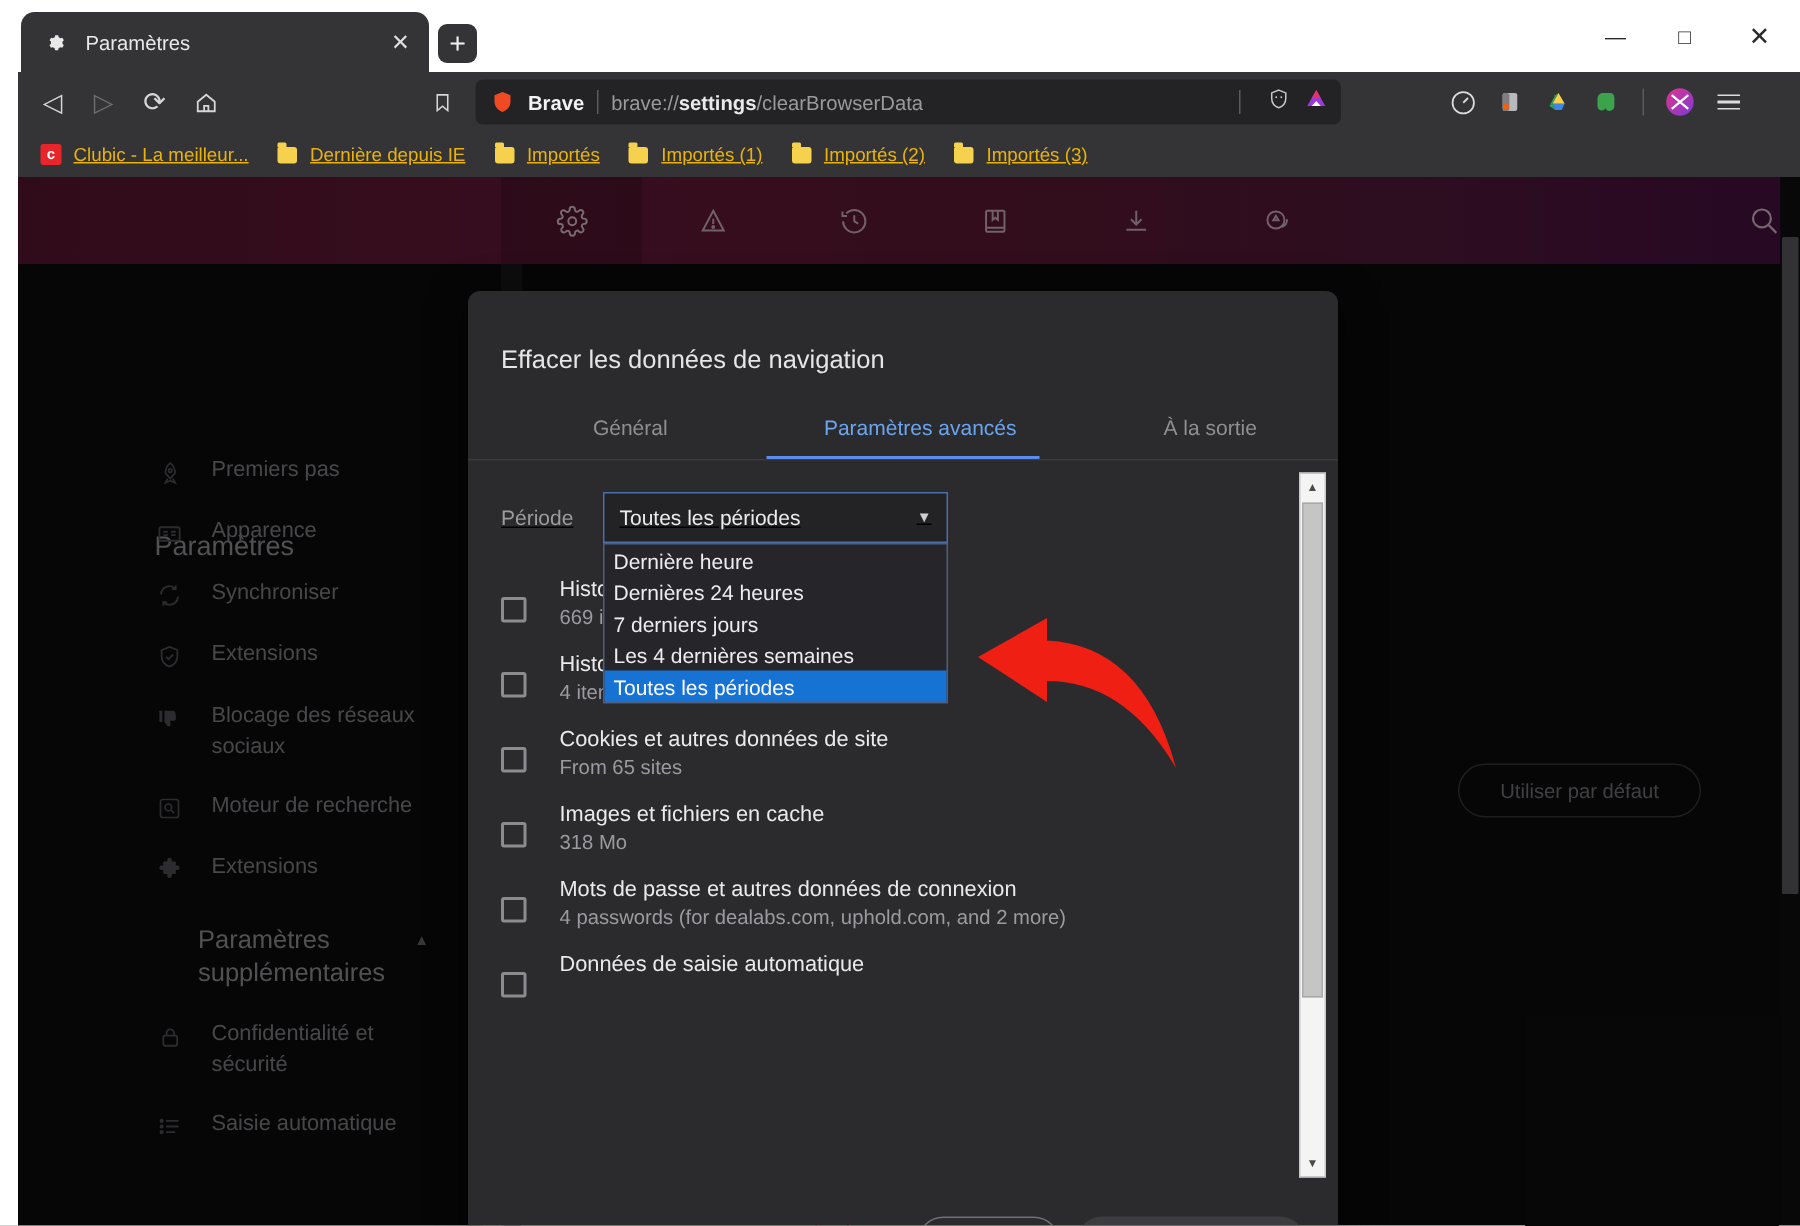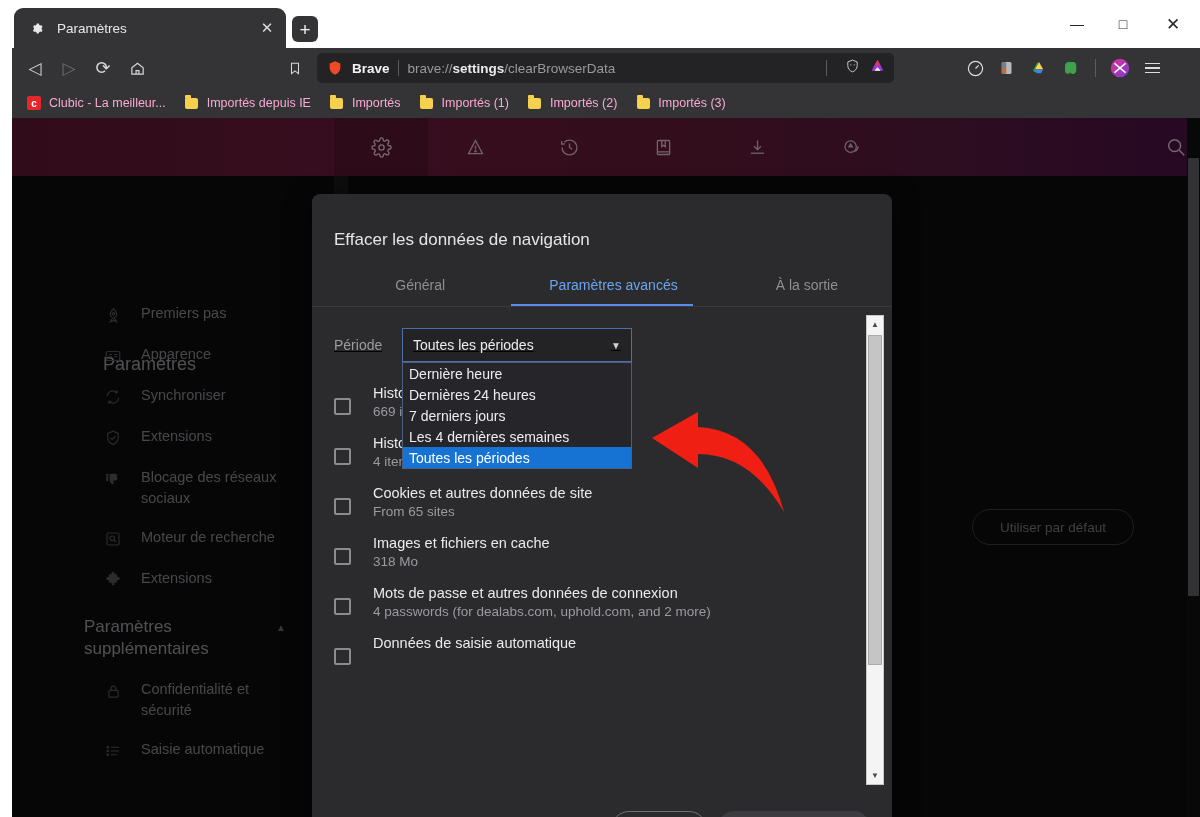--- a/index.html
+++ b/index.html
@@ -67,21 +67,21 @@
   .hamburger { width: 26px; height: 26px; display: flex; flex-direction: column;
       justify-content: center; align-items: center; gap: 3px; }
   .hamburger i { display: block; width: 15px; height: 1.6px; background: #dcdcde; }
 
   
   .bmbar {
     position: absolute; left: 12px; top: 88px; width: 1188px; height: 30px;
     background: #343437; display: flex; align-items: center; padding-left: 6px; gap: 2px;
   }
   .bm { display: flex; align-items: center; height: 24px; padding: 0 8px; border-radius: 4px; }
-  .bm-label { color: #f9a8d4; font-size: 12.5px; white-space: nowrap; }
+  .bm-label { color: #eab308; font-size: 12.5px; white-space: nowrap; text-decoration: underline; }
   .bm-ico { width: 16px; height: 16px; flex: 0 0 16px; margin-right: 7px;
      display:flex; align-items:center; justify-content:center; }
   .folder-ico { width: 13px; height: 11px; background: #f5d14e; border-radius: 1px 2px 2px 2px;
      position: relative; }
   .folder-ico:before { content:""; position:absolute; left:0; top:-2.5px; width:6px; height:3px;
      background:#f5d14e; border-radius: 1px 1px 0 0; }
   .clubic-ico { width: 14px; height: 14px; background: #e8252a; border-radius: 2px; color: #fff;
      font-size: 10px; font-weight: bold; display: flex; align-items: center; justify-content: center; }
 
   
@@ -104,21 +104,21 @@
         display: flex; align-items: center; justify-content: center; color: #e2c9d4; }
 
   .sidebar { position: absolute; left: 0; top: 58px; width: 310px; height: 641px; background: #0d0d0f; }
   .sb-title { position: absolute; left: 91px; top: 178px; }
   .sb-heading { color: #9c9ca0; font-size: 18px; }
   .sb-list { position: absolute; left: 0; top: 88px; width: 310px; }
   .sb-item { display: flex; align-items: flex-start; padding: 9px 10px 9px 90px; min-height: 32px; }
   .sb-ico { width: 22px; height: 22px; flex: 0 0 22px; margin-right: 17px; color: #55555a;
             display: flex; align-items: center; justify-content: center; margin-top: 1px; }
   .sb-label { color: #89898e; font-size: 14.5px; line-height: 21px; max-width: 160px; }
-  .sb-section { display: flex; align-items: flex-start; padding: 16px 10px 10px 72px; }
+  .sb-section { display: flex; align-items: flex-start; padding: 16px 10px 10px 120px; }
   .sb-section .sb-label { color: #9c9ca0; font-size: 17px; line-height: 22px; max-width: 170px; }
   .sb-caret { margin-left: auto; margin-right: 26px; color: #6a6a6f; font-size: 10px; margin-top: 6px; }
   .sb-scroll { position: absolute; left: 322px; top: 58px; width: 14px; height: 641px; background: #1a1a1c; }
   .sb-scroll-thumb { position: absolute; left: 2px; top: 638px; width: 11px; height: 140px;
      background: #5b5b5f; border-radius: 1px; }
 
   
   .main-bg { position: absolute; left: 360px; top: 58px; width: 815px; height: 641px; }
   .card { position: absolute; background: #131315; border-radius: 6px; }
   .card .chev { position: absolute; right: 16px; top: 50%; transform: translateY(-50%);
@@ -311,21 +311,21 @@
     <div class="bm">
       <span class="bm-ico">
         <span class="clubic-ico">c</span>
       </span>
       <span class="bm-label">Clubic - La meilleur...</span>
     </div>
     <div class="bm">
       <span class="bm-ico">
           <span class="folder-ico"></span>
         </span>
-      <span class="bm-label">Importés depuis IE</span>
+      <span class="bm-label">Dernière depuis IE</span>
     </div>
     <div class="bm">
       <span class="bm-ico">
           <span class="folder-ico"></span>
         </span>
       <span class="bm-label">Importés</span>
     </div>
     <div class="bm">
       <span class="bm-ico">
           <span class="folder-ico"></span>

